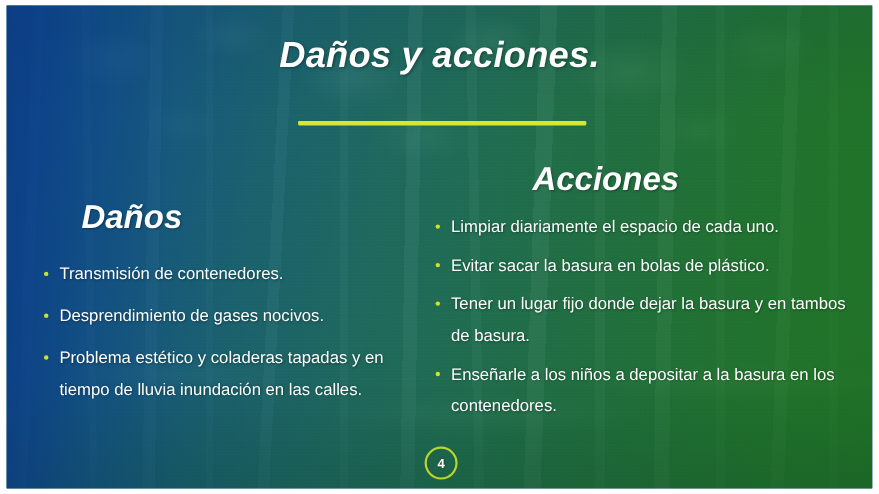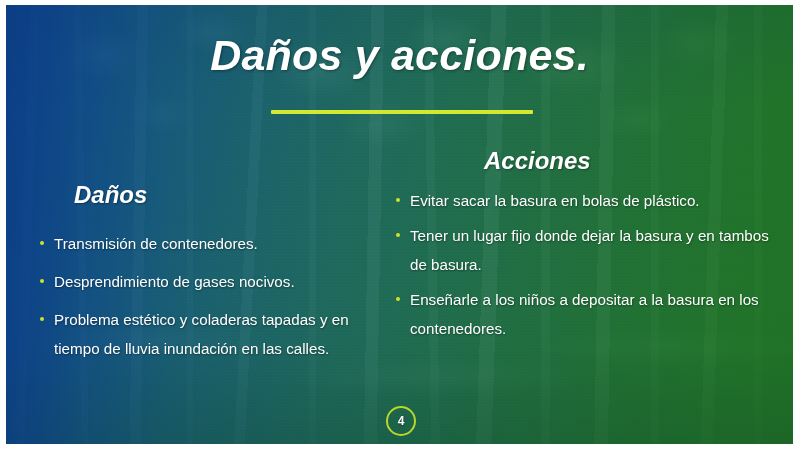--- a/index.html
+++ b/index.html
@@ -109,21 +109,21 @@
 
   
   .content { position: absolute; inset: 0; }
 
   .slide-title {
     position: absolute;
     left: 0; right: 0;
     top: 26px;
     text-align: center;
     color: #ffffff;
-    font-size: 43px;
+    font-size: 33px;
     font-weight: bold;
     font-style: italic;
     letter-spacing: 0.2px;
     text-shadow: 1px 1px 3px rgba(0,0,0,0.38);
     white-space: nowrap;
   }
   .title-rule {
     position: absolute;
     left: 265px;
     top: 105px;
@@ -132,21 +132,21 @@
     background: #d4e832;
     border-radius: 1px;
   }
 
   .col { position: absolute; }
   .col-left  { left: 20px;  top: 176px; width: 352px; }
   .col-right { left: 378px; top: 142px; width: 402px; }
 
   .col-heading {
     color: #ffffff;
-    font-size: 24px;
+    font-size: 30px;
     font-weight: bold;
     font-style: italic;
     text-shadow: 1px 1px 2px rgba(0,0,0,0.35);
     margin: 0;
   }
   .col-left  .col-heading { margin-left: 48px; margin-bottom: 20px; }
   .col-right .col-heading { margin-left: 100px; margin-bottom: 11px; }
 
   ul.bullets {
     list-style: none;
@@ -217,20 +217,21 @@
       <ul class="bullets">
         <li>Transmisión de contenedores.</li>
         <li>Desprendimiento de gases nocivos.</li>
         <li>Problema estético y coladeras tapadas y en tiempo de lluvia inundación en las calles.</li>
       </ul>
     </div>
 
     <div class="col col-right">
       <div class="col-heading">Acciones</div>
       <ul class="bullets">
+        <li>Limpiar diariamente el espacio de cada uno.</li>
         <li>Evitar sacar la basura en bolas de plástico.</li>
         <li>Tener un lugar fijo donde dejar la basura y en tambos de basura.</li>
         <li>Enseñarle a los niños a depositar a  la basura en los contenedores.</li>
       </ul>
     </div>
 
     <div class="page-badge">4</div>
 
   </div>
 </div>

